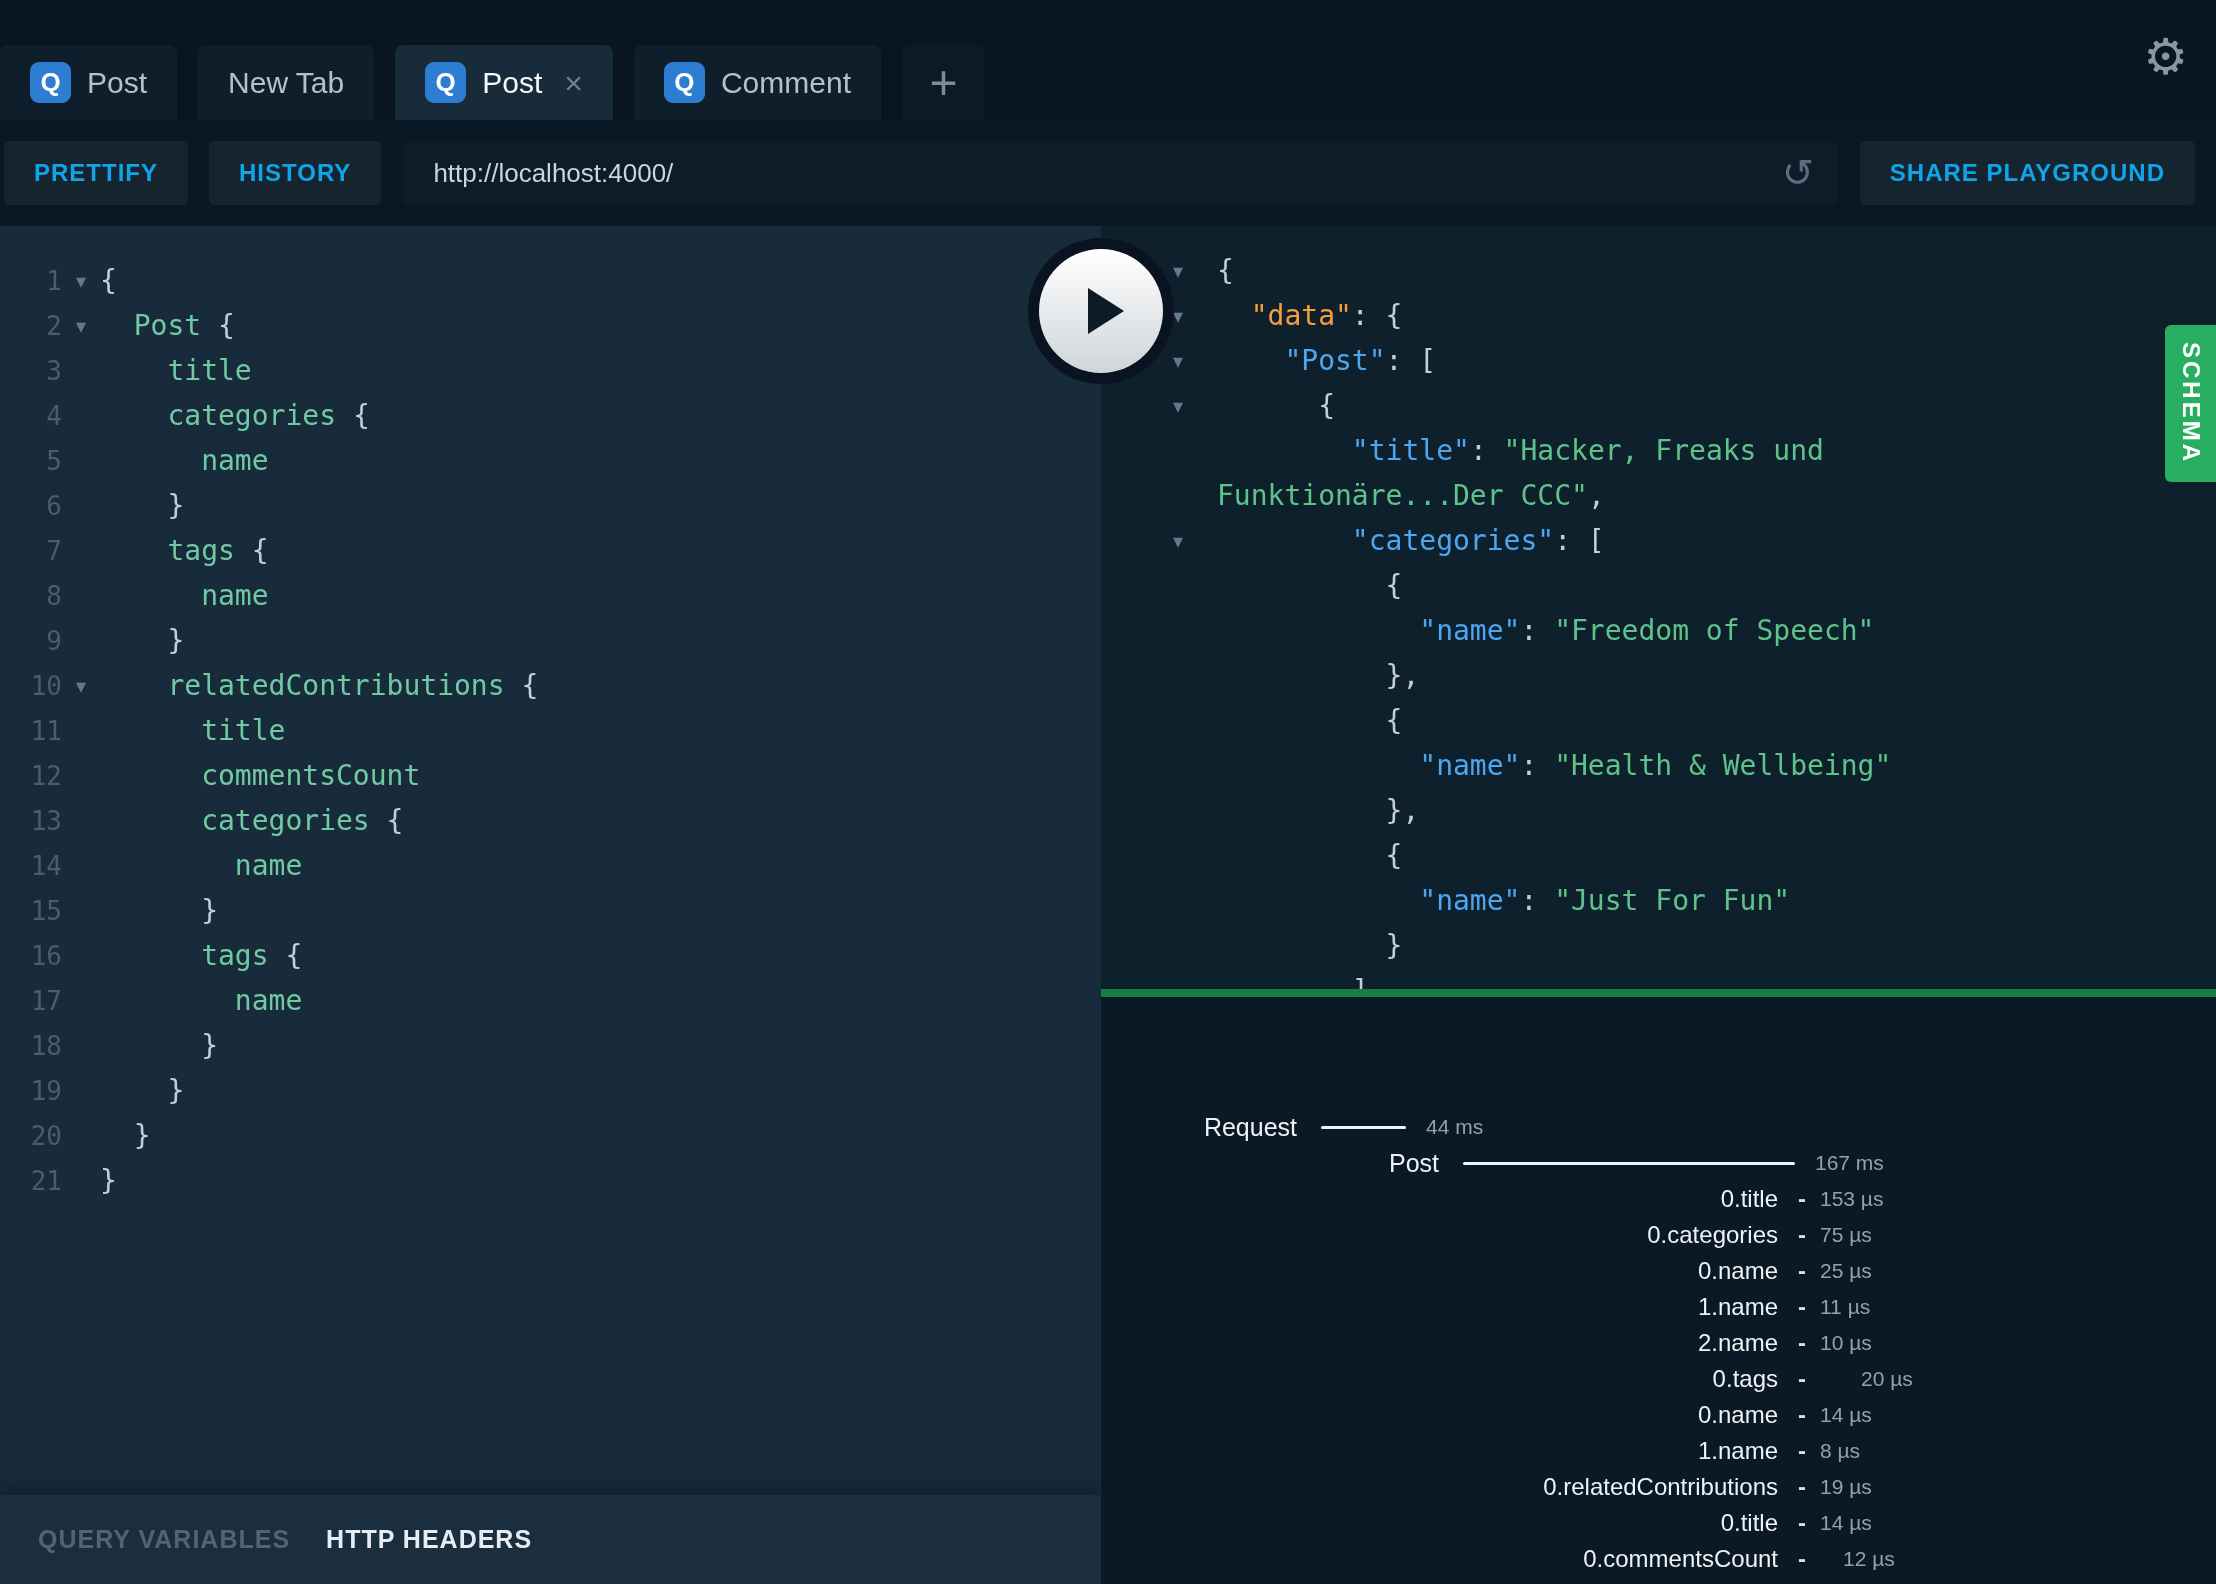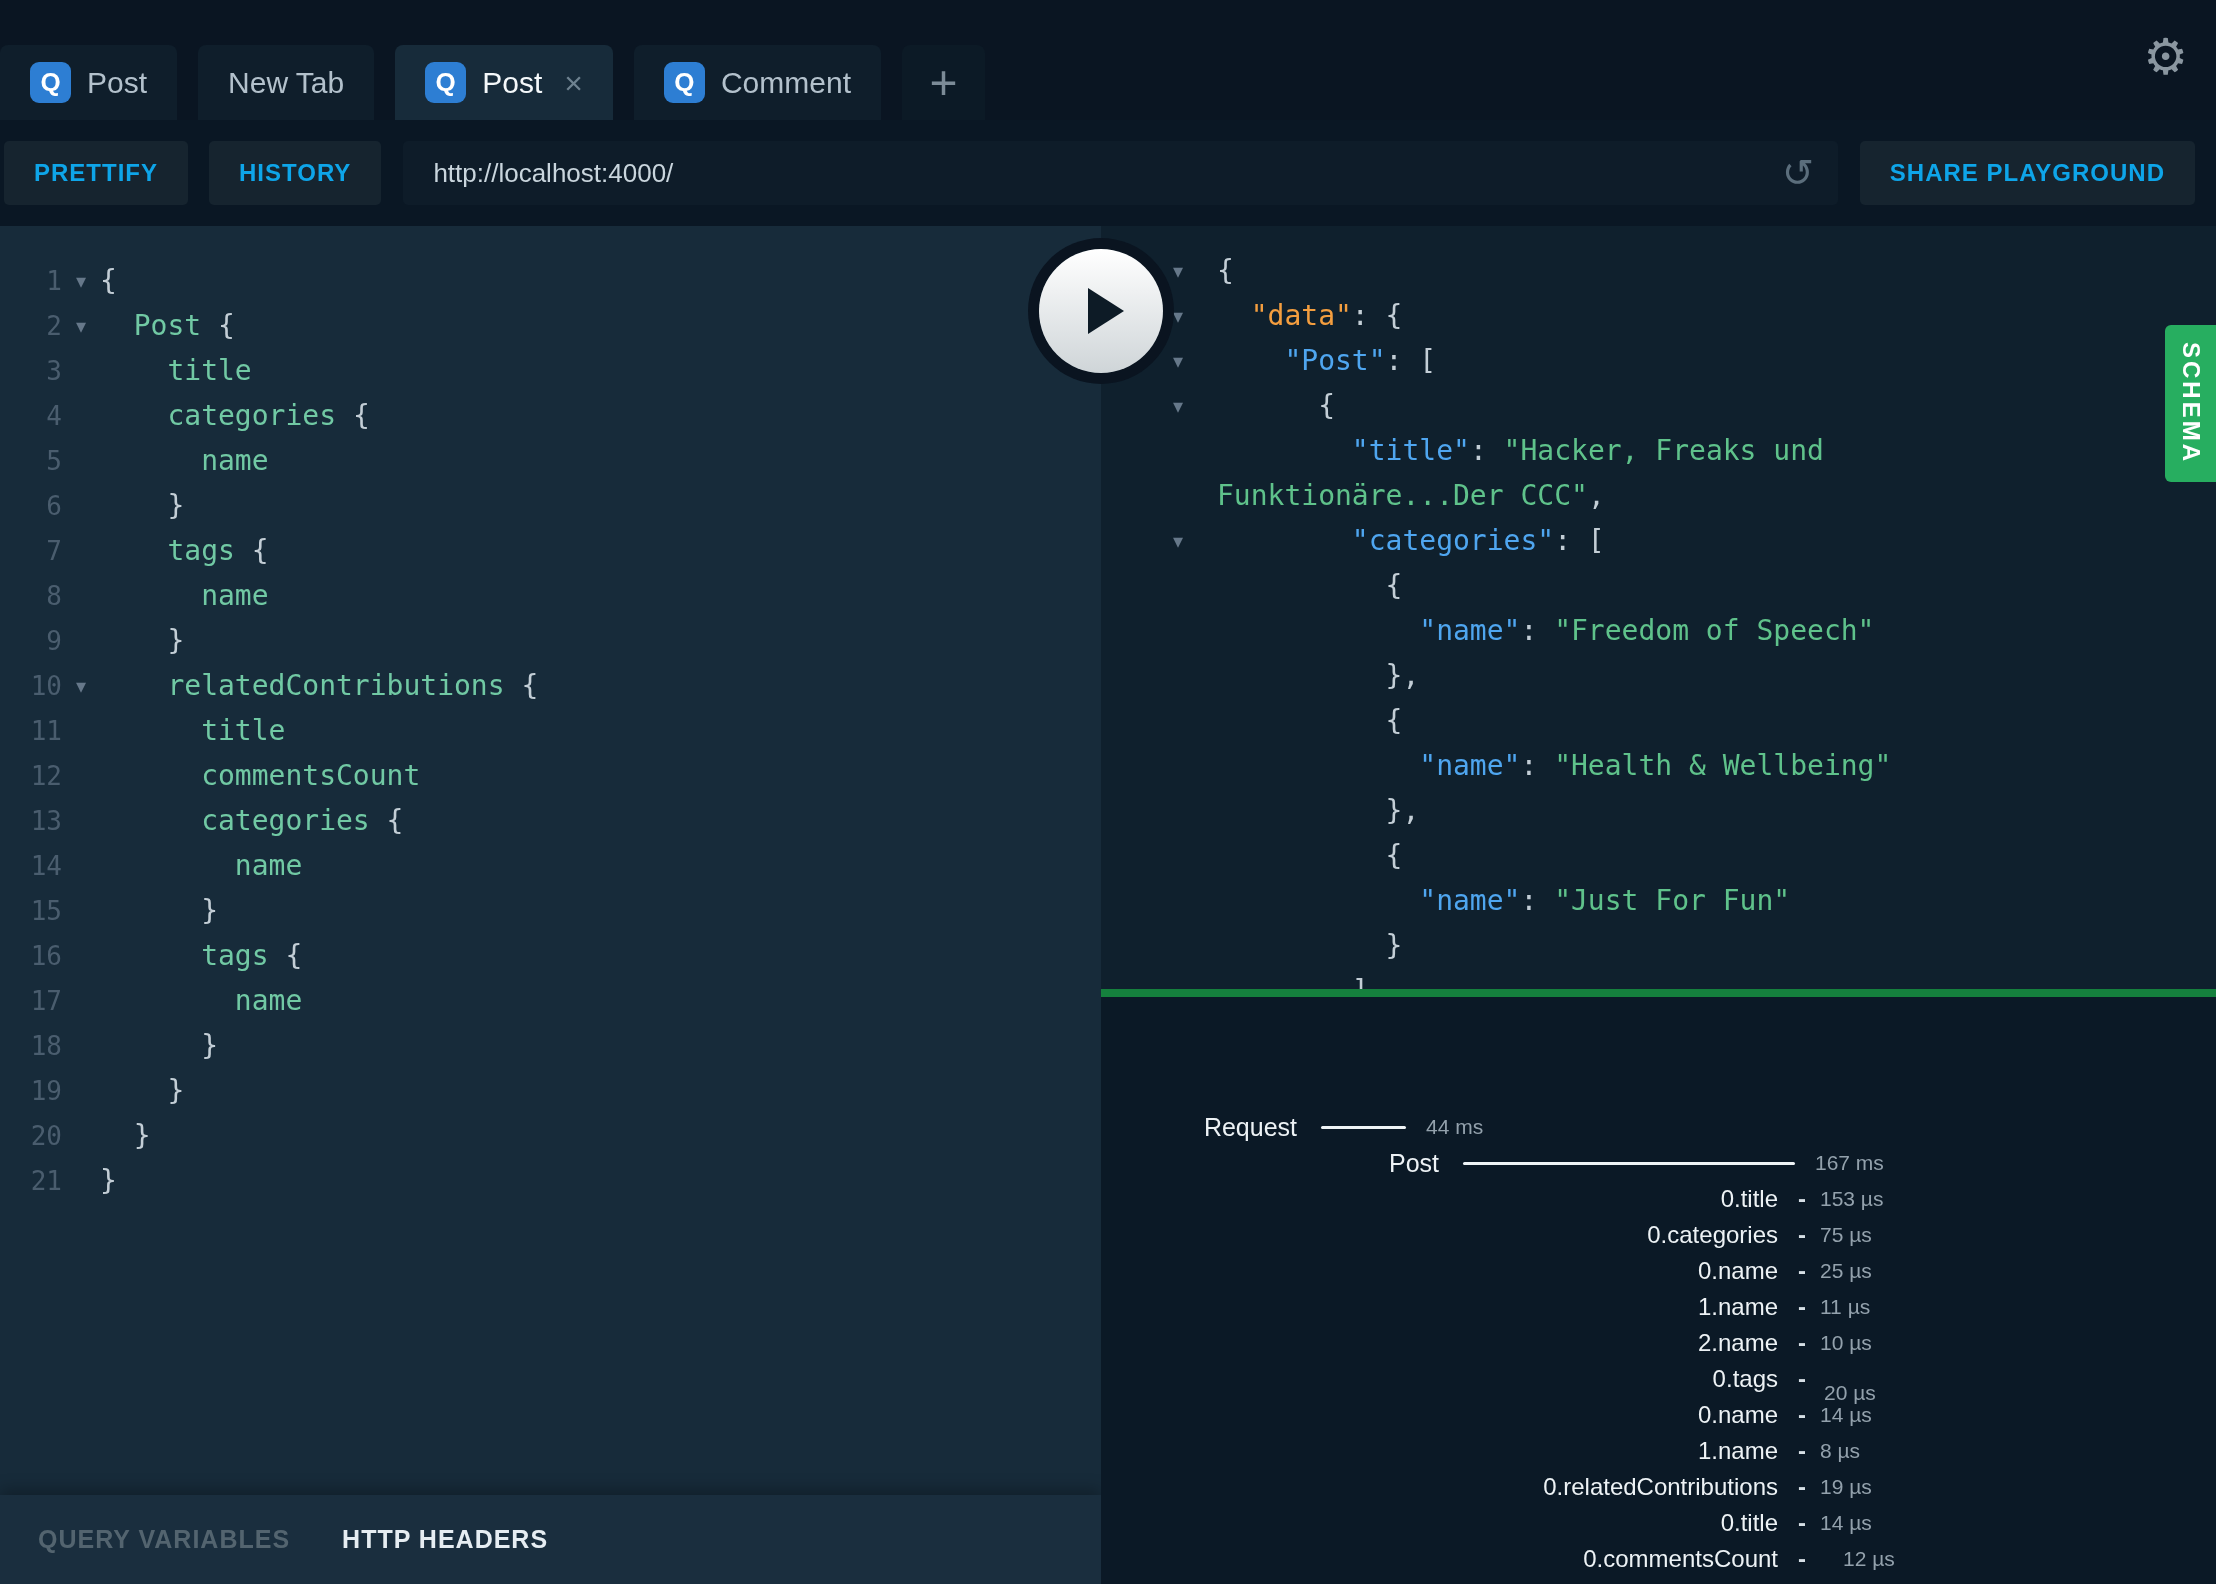--- a/index.html
+++ b/index.html
@@ -32,21 +32,21 @@
   .eline{height:45px;display:flex;align-items:center;font-family:"DejaVu Sans Mono",monospace;font-size:28px}
   .ln{width:62px;text-align:right;color:#4a5d6e;font-size:26px;flex:none;font-family:"DejaVu Sans Mono",monospace}
   .efold{width:38px;text-align:center;color:#66788a;font-size:20px;flex:none;font-family:"DejaVu Sans",sans-serif}
   .code{white-space:pre}
   .tk-p{color:#c3ced6}
   .tk-f{color:var(--c-field-green,#71c9a4)}
   .tk-k{color:var(--c-key-blue,#4fa6f0)}
   .tk-ko{color:var(--c-key-orange,#f49e3f)}
   .tk-s{color:var(--c-string-green,#5fc28b)}
 
-  .bottom-bar{position:absolute;left:0;bottom:0;width:1101px;height:89px;background:#1a2e3e;display:flex;align-items:center;gap:52px;padding-left:38px;box-shadow:0 -6px 14px rgba(0,0,0,.25)}
+  .bottom-bar{position:absolute;left:0;bottom:0;width:1101px;height:89px;background:#1a2e3e;display:flex;align-items:center;gap:36px;padding-left:38px;box-shadow:0 -6px 14px rgba(0,0,0,.25)}
   .bb{font-size:25px;font-weight:bold;letter-spacing:1px;cursor:pointer;white-space:nowrap}
   .bb.dim{color:#53646f}
   .bb.lit{color:#e6edf2}
 
   
   .result-pane{position:absolute;left:1101px;top:226px;width:1115px;height:763px;background:#0f202d;overflow:hidden}
   .response-lines{padding-top:22px}
   .rline{height:45px;display:flex;align-items:center;font-family:"DejaVu Sans Mono",monospace;font-size:28px;padding-left:72px}
   .rfold{width:44px;text-align:left;color:#66788a;font-size:20px;flex:none;font-family:"DejaVu Sans",sans-serif}
 
@@ -331,21 +331,21 @@
           <span class="t-value" style="left: 719px;">11 µs</span>
         </div>
         <div class="trow">
           <span class="t-label" style="width: 677px;">2.name</span>
           <span class="t-dash">-</span>
           <span class="t-value" style="left: 719px;">10 µs</span>
         </div>
         <div class="trow">
           <span class="t-label" style="width: 677px;">0.tags</span>
           <span class="t-dash">-</span>
-          <span class="t-value" style="left: 723px; margin-top: 14px;">20 µs</span>
+          <span class="t-value" style="left: 760px;">20 µs</span>
         </div>
         <div class="trow">
           <span class="t-label" style="width: 677px;">0.name</span>
           <span class="t-dash">-</span>
           <span class="t-value" style="left: 719px;">14 µs</span>
         </div>
         <div class="trow">
           <span class="t-label" style="width: 677px;">1.name</span>
           <span class="t-dash">-</span>
           <span class="t-value" style="left: 719px;">8 µs</span>

